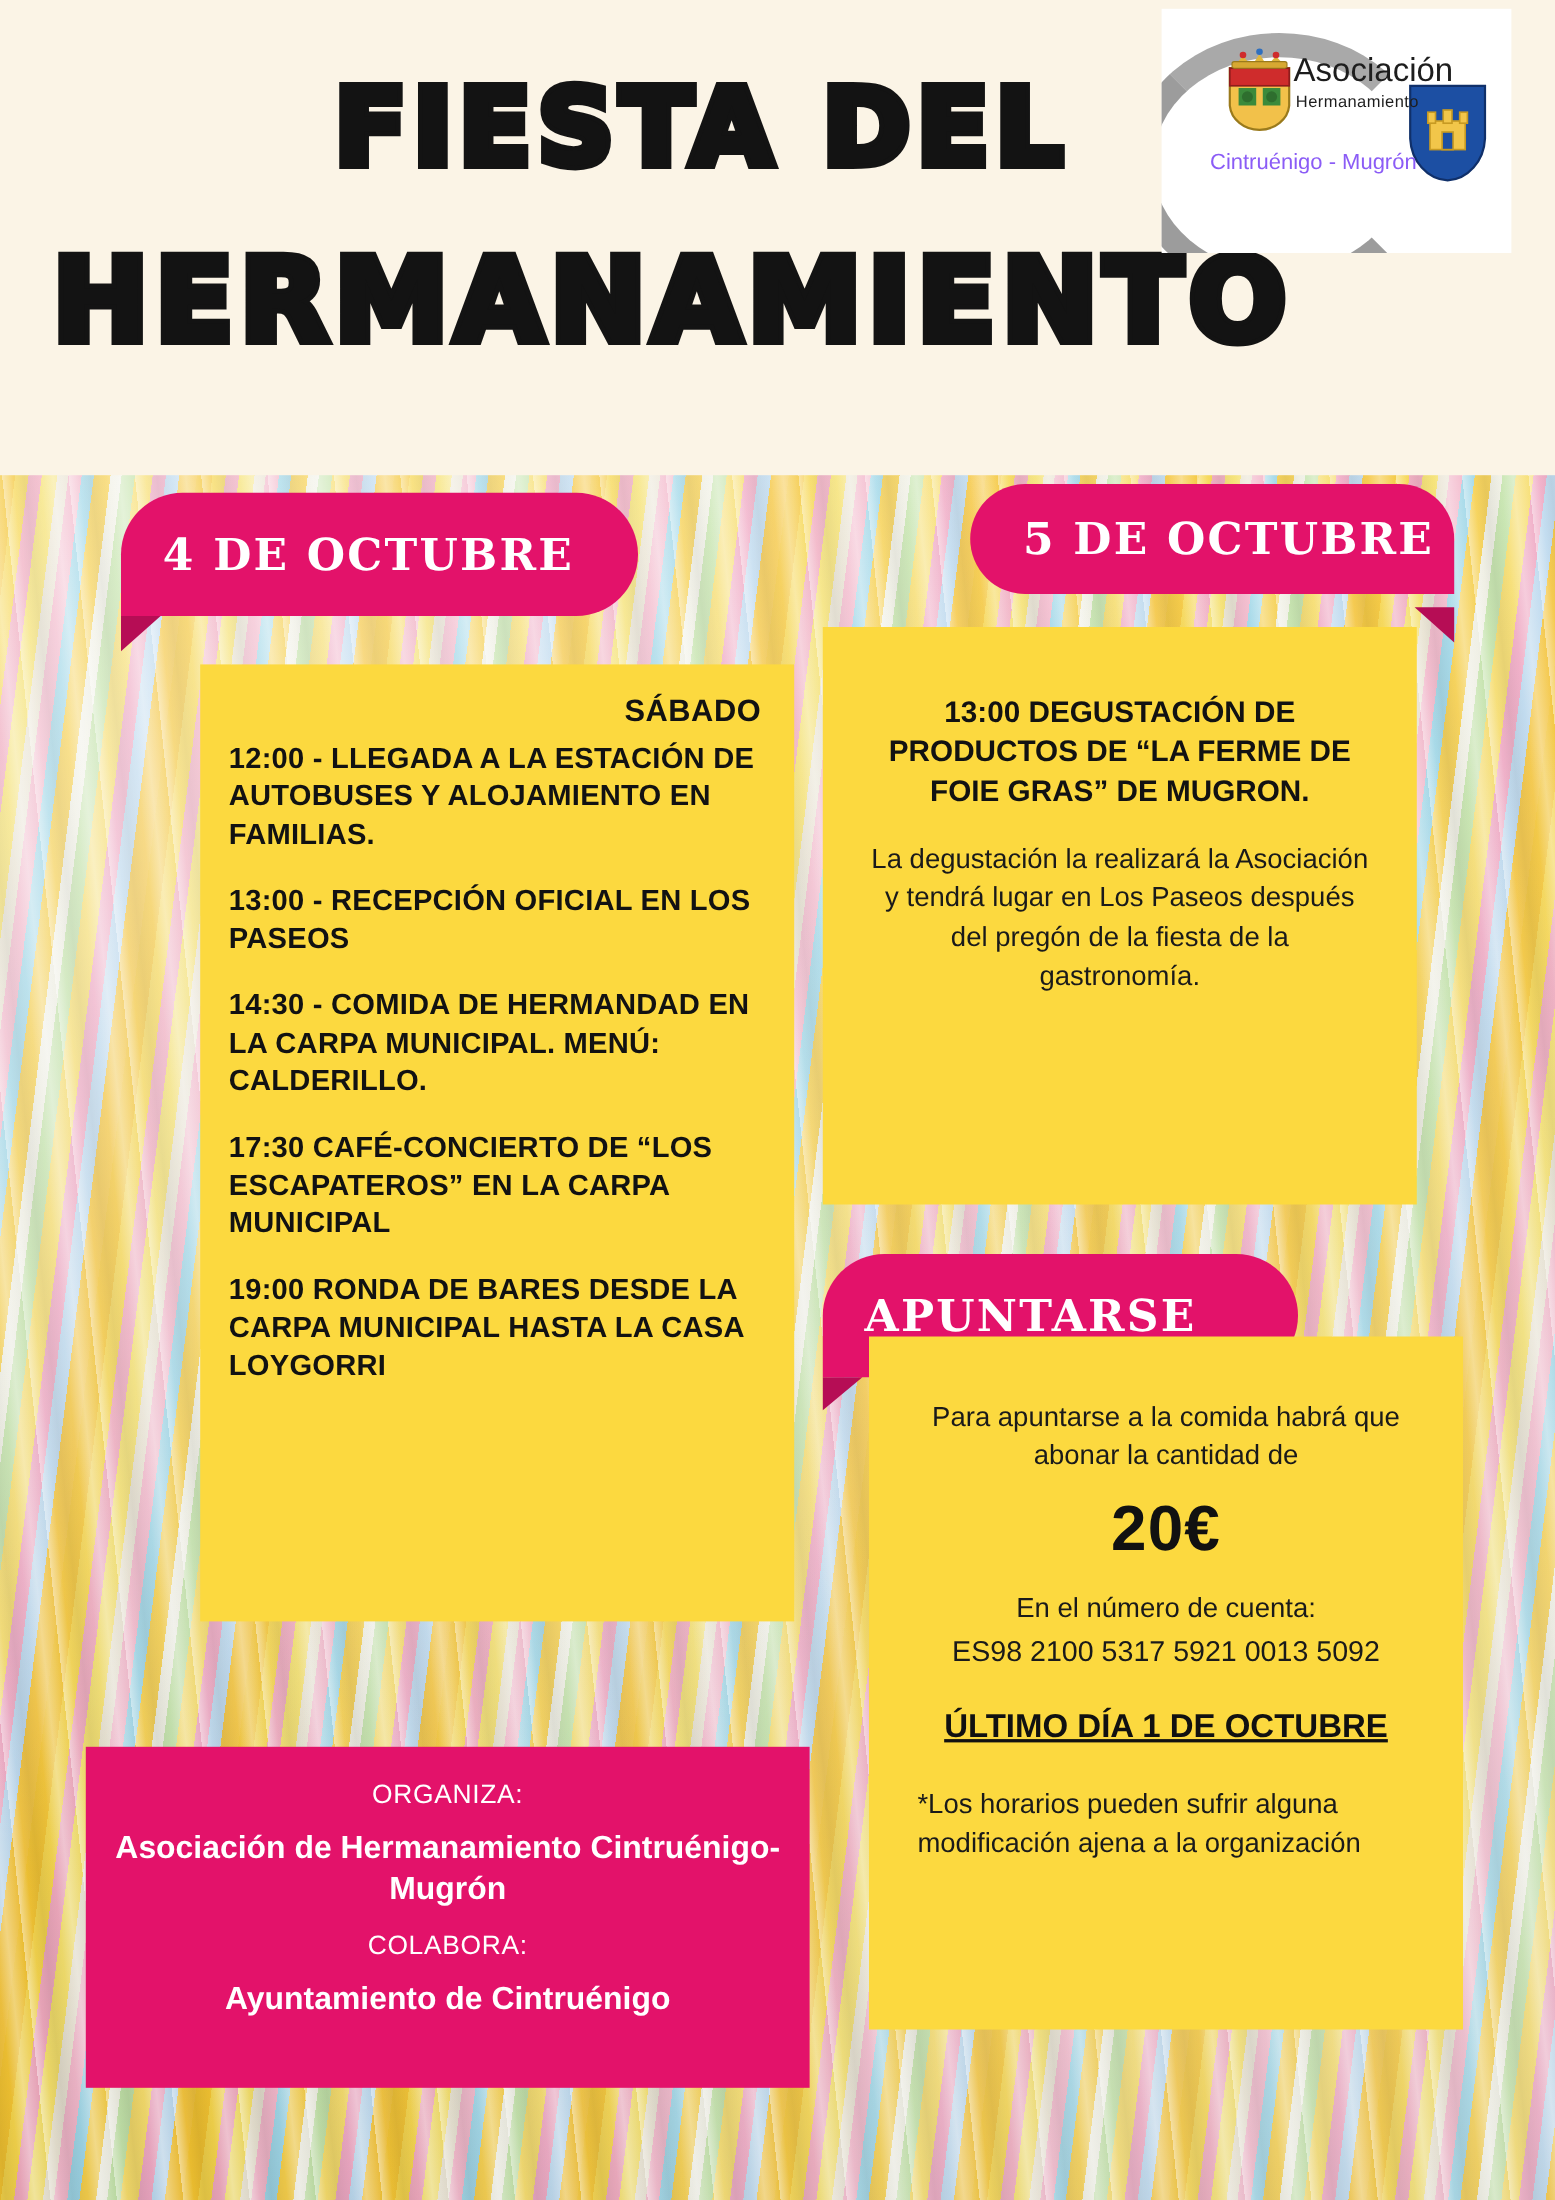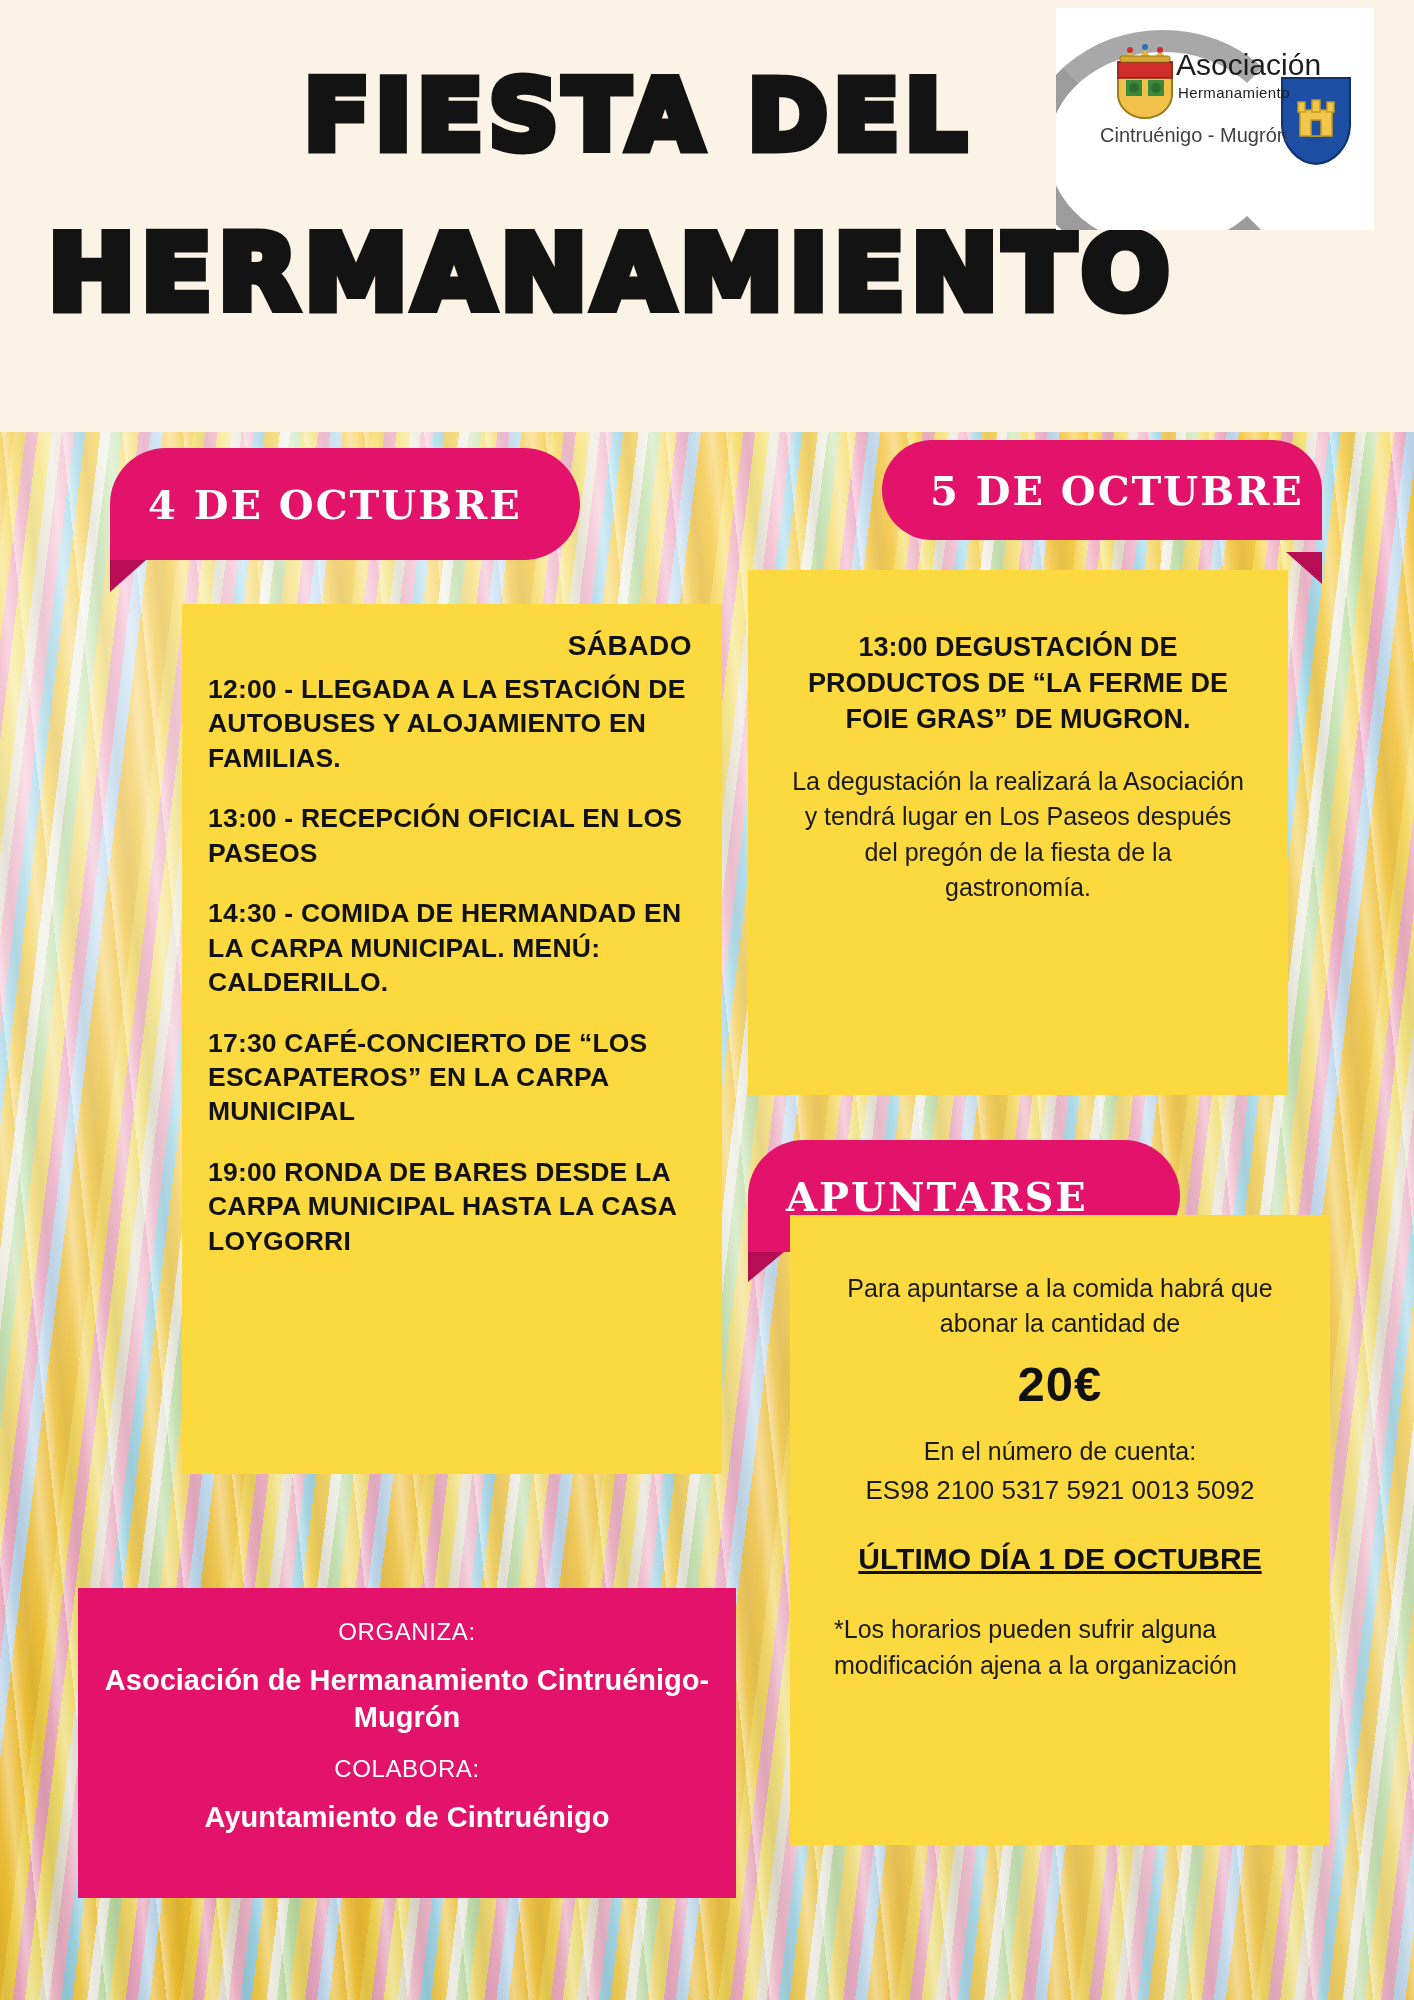--- a/index.html
+++ b/index.html
@@ -145,23 +145,23 @@
     position: absolute;
     left: 122px;
     top: 76px;
     font-size: 15px;
     color: #1d1d1d;
     letter-spacing: .4px;
   }
   #logo-text-cm {
     position: absolute;
     left: 44px;
-    top: 116px;
+    top: 129px;
     font-size: 20px;
-    color: #404040;
+    color: #8b5cf6;
   }
 
   
   .ribbon {
     position: absolute;
     background: #e3126a;
     color: #ffffff;
     font-family: "DejaVu Serif", serif;
     font-weight: bold;
     letter-spacing: 2px;
@@ -290,21 +290,21 @@
   .su-line {
     text-align: center;
     font-size: 25px;
     line-height: 1.38;
     color: #1a1a1a;
     margin: 0;
   }
   #su-amount {
     text-align: center;
     font-weight: bold;
-    font-size: 49px;
+    font-size: 58px;
     color: #111111;
     margin: 16px 0 22px 0;
     letter-spacing: 1px;
   }
   #su-acc-label { margin-top: 6px; }
   #su-iban { margin-top: 4px; font-size: 26px; }
   #su-deadline {
     text-align: center;
     font-weight: bold;
     font-size: 30px;

